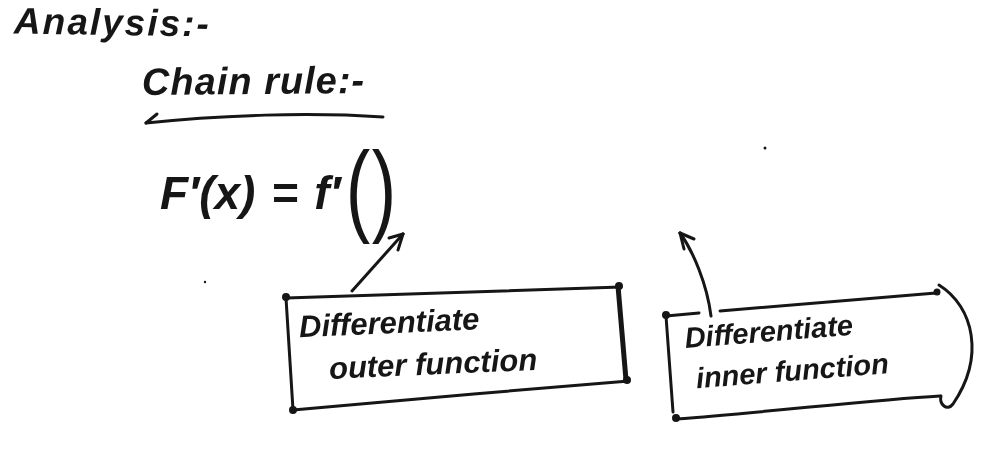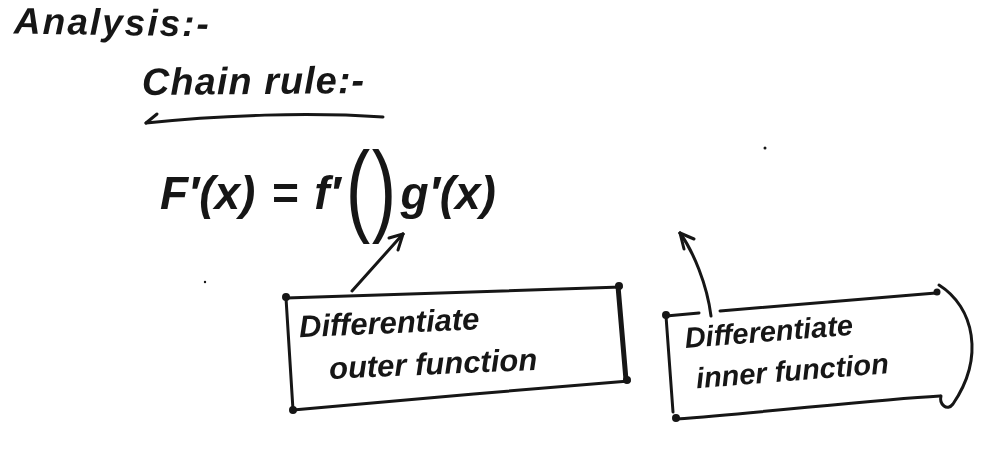--- a/index.html
+++ b/index.html
@@ -93,21 +93,20 @@
   <div class="heading hw">Analysis:-</div>
 
   <div class="subheading hw">Chain rule:-</div>
 
   <div class="formula">
     <span class="part">F′(x)</span>
     <span class="part equals">=</span>
     <span class="part">f′</span>
     <span class="bigparen">(</span>
     <span class="bigparen">)</span>
-    <span class="part">g′(x)</span>
   </div>
 
   <div class="box-label left-label hw">
     <span class="line l1">Differentiate</span>
     <span class="line l2">outer function</span>
   </div>
 
   <div class="box-label right-label hw">
     <span class="line l1">Differentiate</span>
     <span class="line l2">inner function</span>

